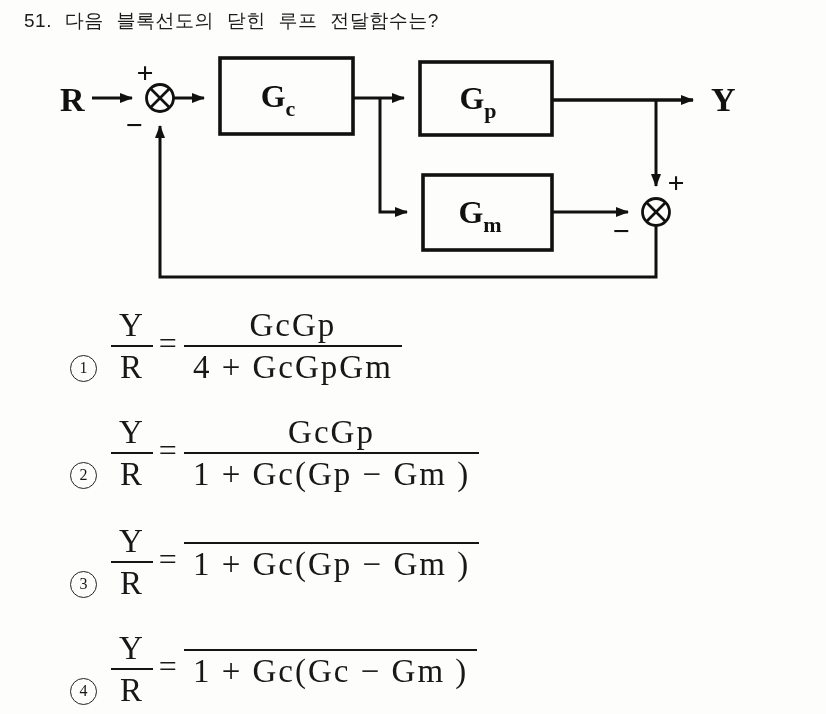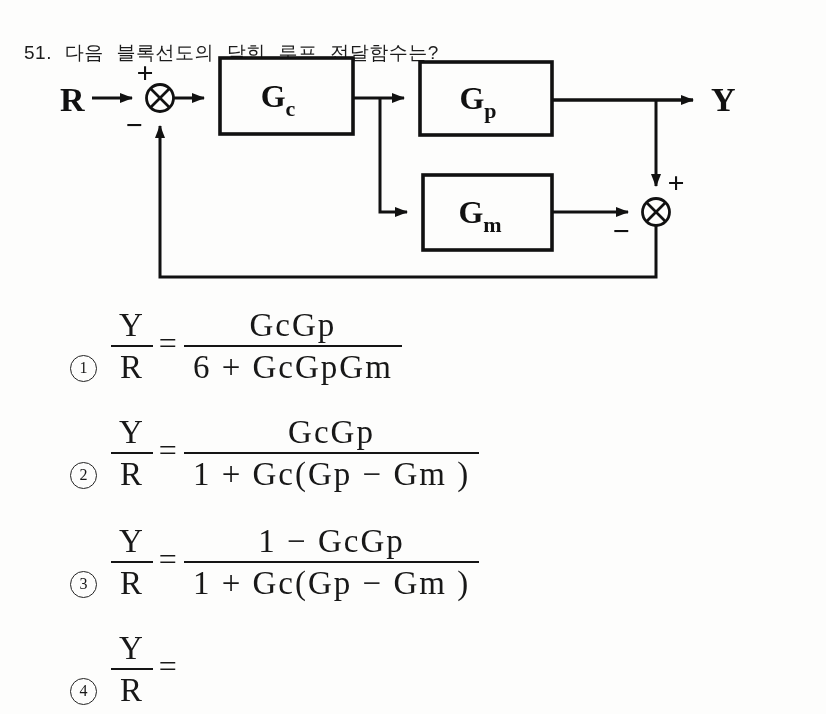--- a/index.html
+++ b/index.html
@@ -14,21 +14,20 @@
 
   
   .question-title {
     position: absolute;
     left: 24px; top: 8px;
     font-size: 19px;
     font-weight: 500;
     letter-spacing: 0.5px;
     word-spacing: 7px;
     color: #1c1c1c;
-    margin-top: 32px;
   }
 
   
   .diagram-wrap {
     position: absolute;
     left: 0; top: 45px;
     width: 826px; height: 250px;
   }
   svg text { font-family: "Liberation Serif", serif; }
 
@@ -151,21 +150,21 @@
 
 <div class="choice-row row1">
   <span class="choice-num">1</span>
   <span class="frac">
     <span class="num">Y</span>
     <span class="den">R</span>
   </span>
   <span class="eq">=</span>
   <span class="frac">
     <span class="num">GcGp</span>
-    <span class="den">6 + GcGpGm</span>
+    <span class="den">4 + GcGpGm</span>
   </span>
 </div>
 
 <div class="choice-row row2">
   <span class="choice-num">2</span>
   <span class="frac">
     <span class="num">Y</span>
     <span class="den">R</span>
   </span>
   <span class="eq">=</span>
@@ -176,27 +175,27 @@
 </div>
 
 <div class="choice-row row3">
   <span class="choice-num">3</span>
   <span class="frac">
     <span class="num">Y</span>
     <span class="den">R</span>
   </span>
   <span class="eq">=</span>
   <span class="frac">
-    <span class="num">1 − GcGp</span>
     <span class="den">1 + Gc(Gp − Gm )</span>
   </span>
 </div>
 
 <div class="choice-row row4">
   <span class="choice-num">4</span>
   <span class="frac">
     <span class="num">Y</span>
     <span class="den">R</span>
   </span>
   <span class="eq">=</span>
   <span class="frac">
+    <span class="den">1 + Gc(Gc − Gm )</span>
   </span>
 </div>
 
 </body></html>

